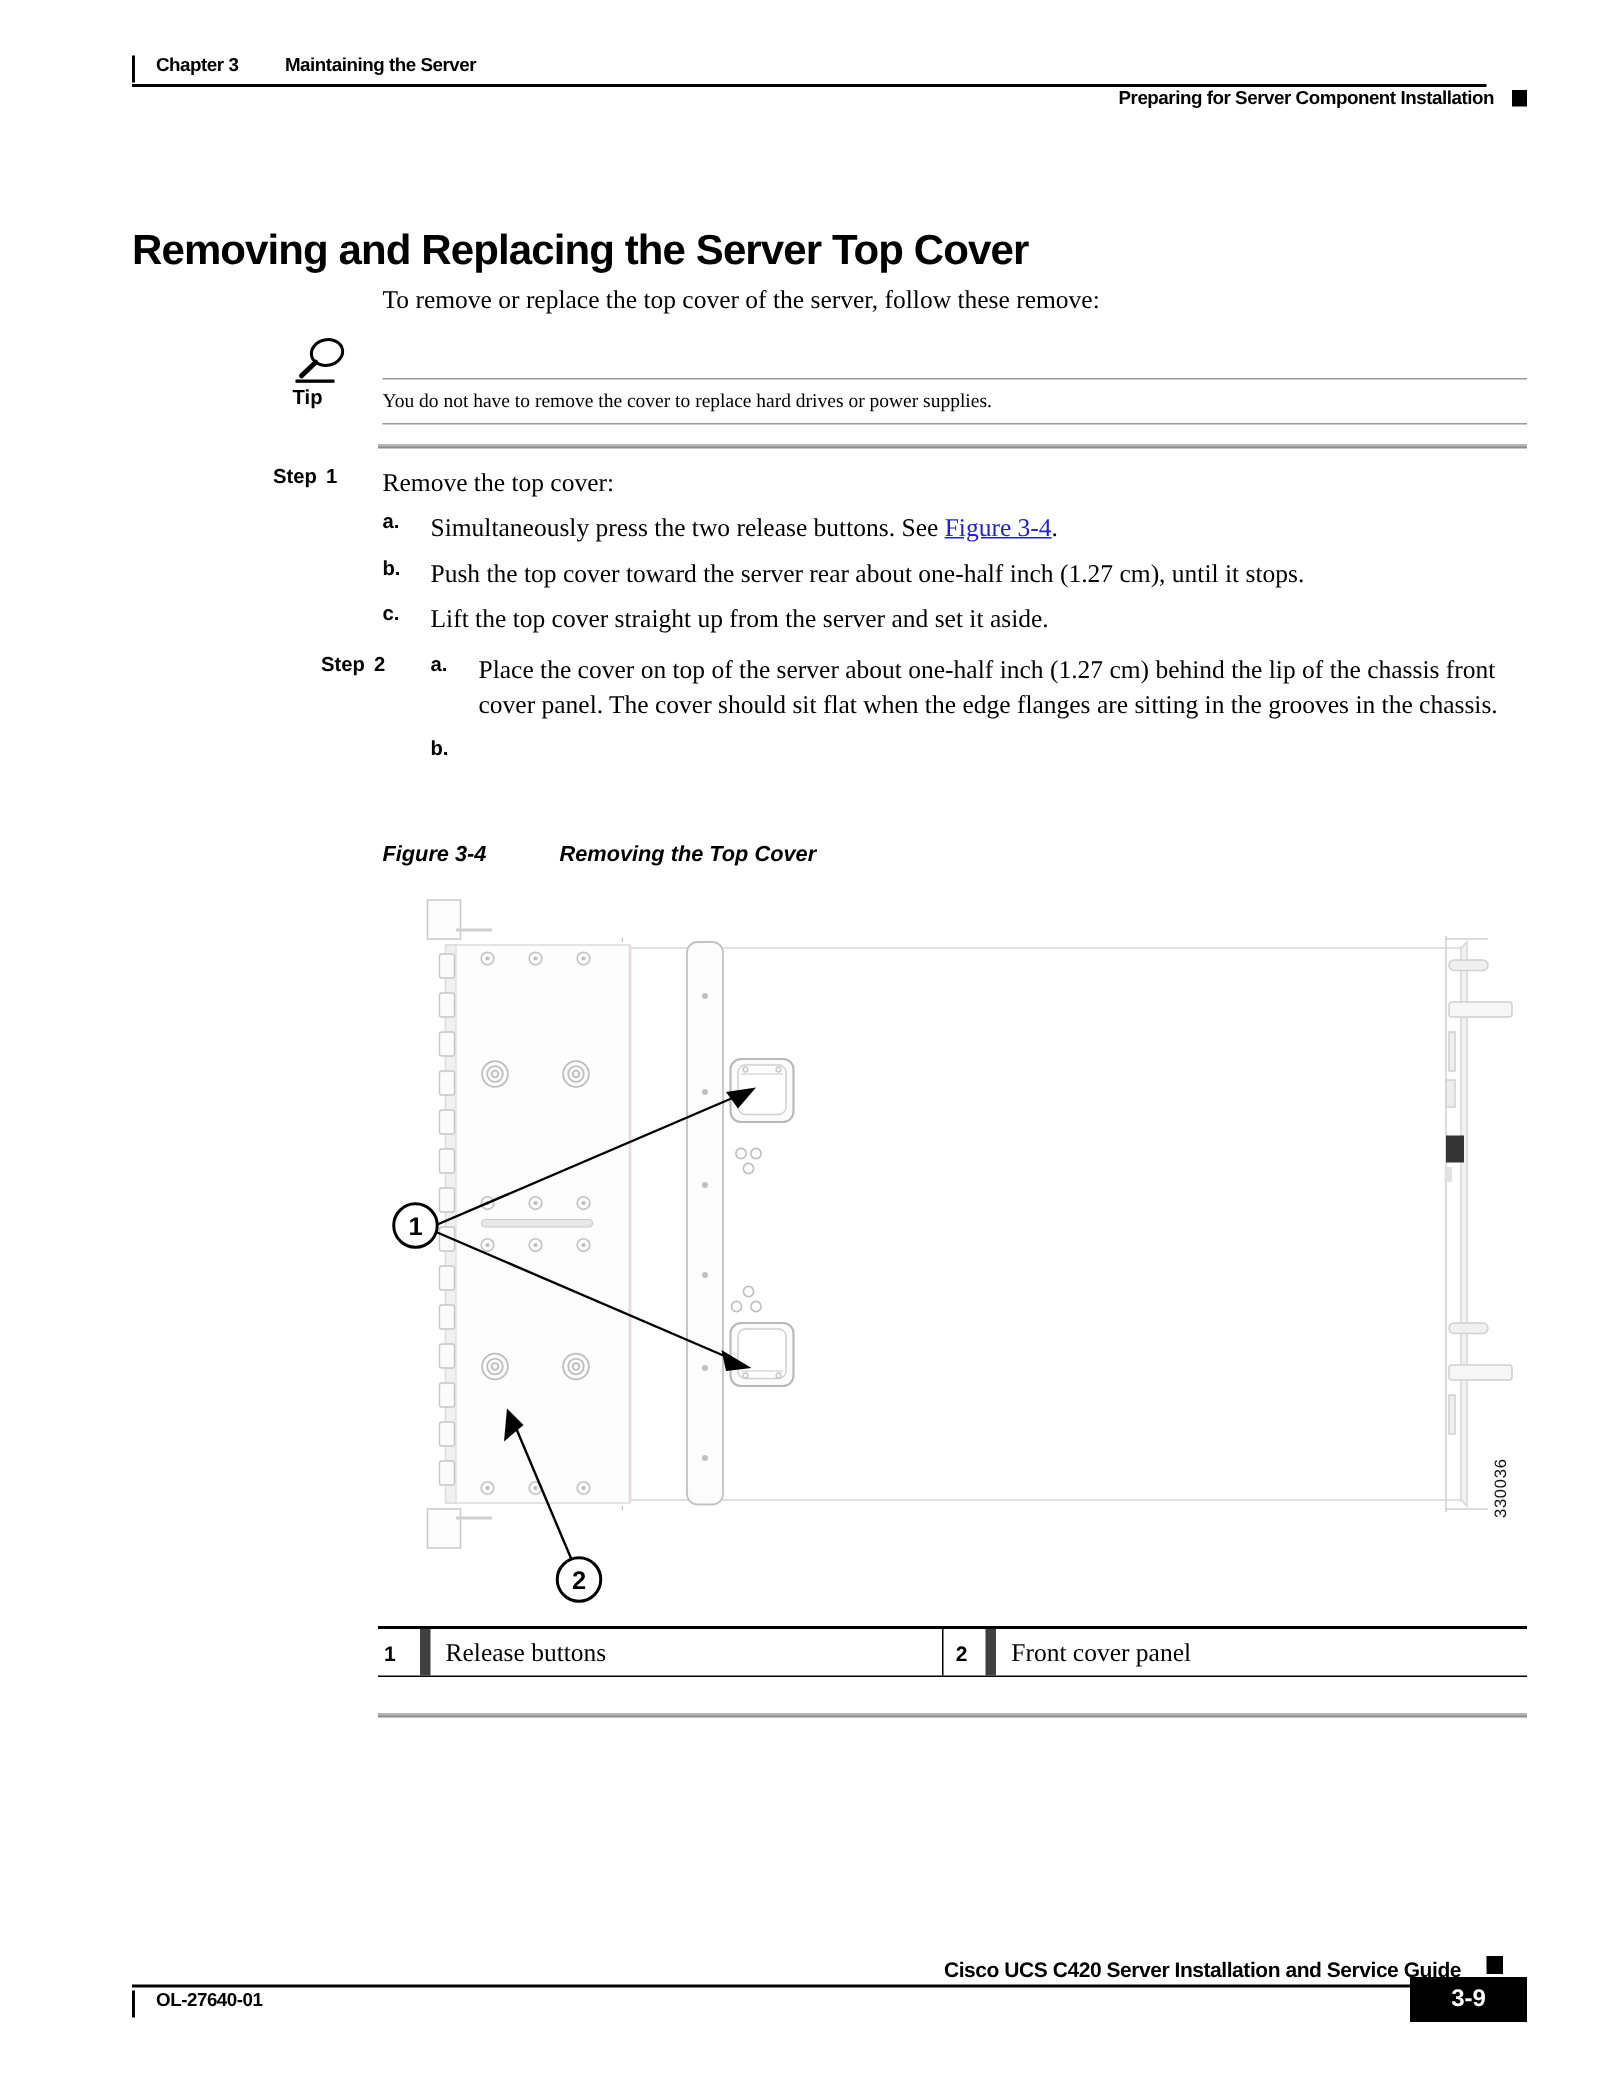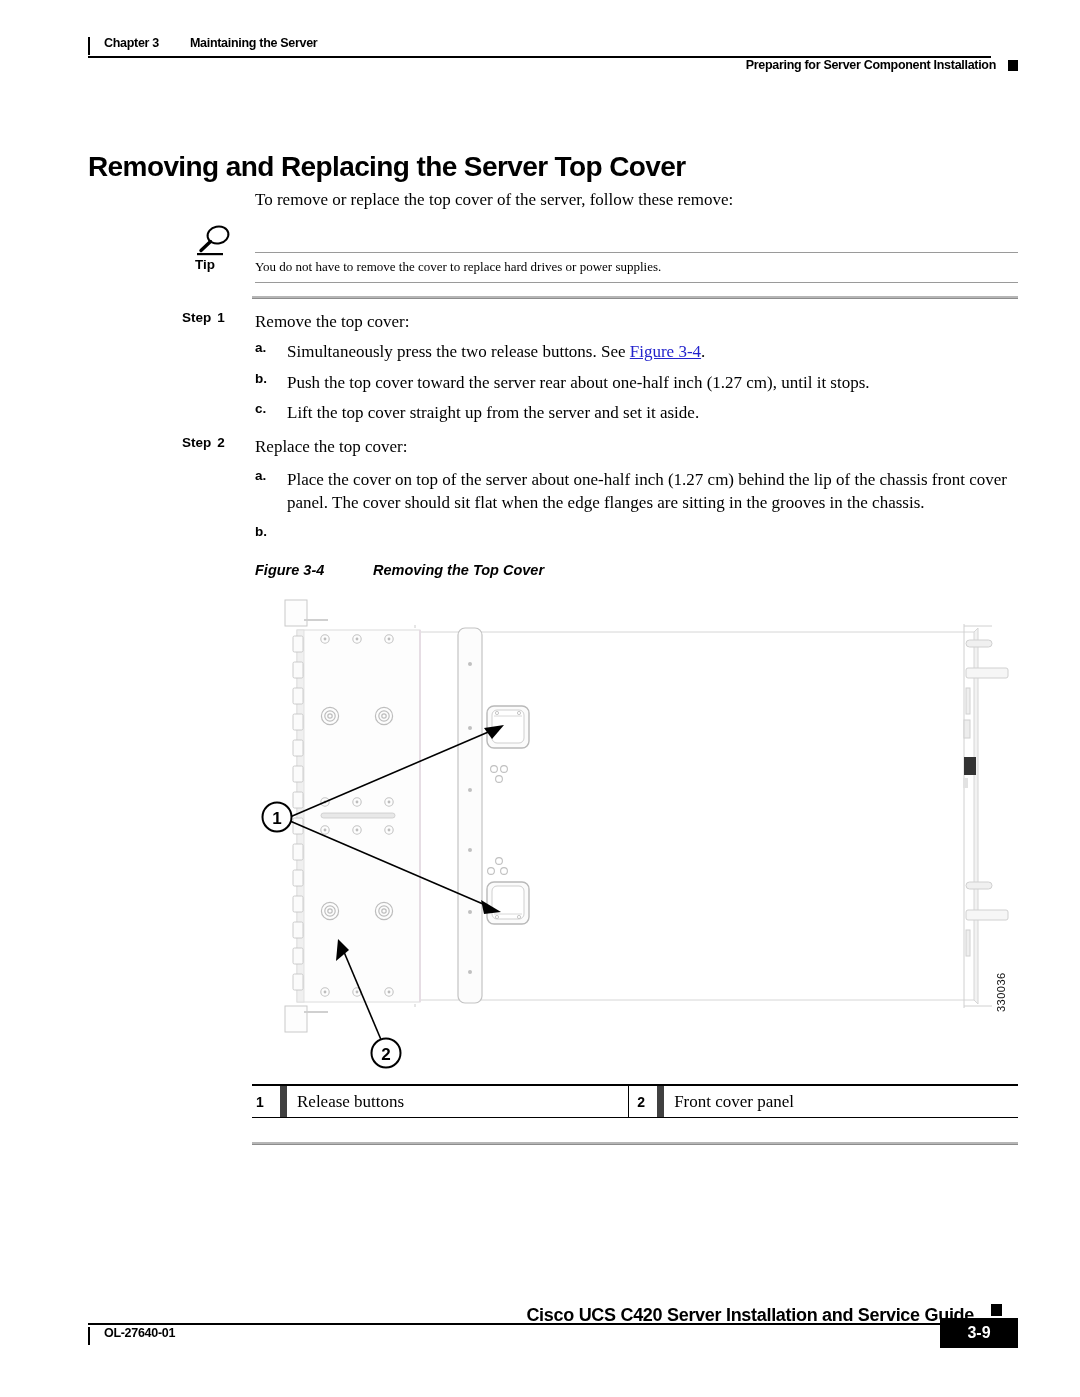--- a/index.html
+++ b/index.html
@@ -283,21 +283,21 @@
     top: 1300px;
     width: 930px;
     height: 60px;
   }
   .ftr-guide {
     position: absolute;
     right: 44px;
     top: 5px;
     font-family: "Liberation Sans", sans-serif;
     font-weight: bold;
-    font-size: 18px;
+    font-size: 14px;
     letter-spacing: -0.3px;
     white-space: nowrap;
   }
   .ftr-square {
     position: absolute;
     right: 16px;
     top: 4px;
     width: 11px;
     height: 12px;
     background: #000;
@@ -395,25 +395,24 @@
         <span class="sub-letter">b.</span>
         <div class="sub-text">Push the top cover toward the server rear about one-half inch (1.27 cm), until it stops.</div>
       </li>
       <li class="sub-item">
         <span class="sub-letter">c.</span>
         <div class="sub-text">Lift the top cover straight up from the server and set it aside.</div>
       </li>
     </ul>
   </div>
 
-  <div class="step-row" style="margin-top:10px;">
+  <div class="step-row" style="margin-top:10px;margin-left:32px;">
     <div class="step-label">
       <span>Step</span><span class="sn">2</span>
     </div>
-    <div class="step-text">Replace the top cover:</div>
     <ul class="sub-list">
       <li class="sub-item" style="margin-top:10px;">
         <span class="sub-letter">a.</span>
         <div class="sub-text">Place the cover on top of the server about one-half inch (1.27 cm) behind the lip of the chassis front cover panel. The cover should sit flat when the edge flanges are sitting in the grooves in the chassis.</div>
       </li>
       <li class="sub-item" style="margin-top:9px;">
         <span class="sub-letter">b.</span>
       </li>
     </ul>
   </div>

